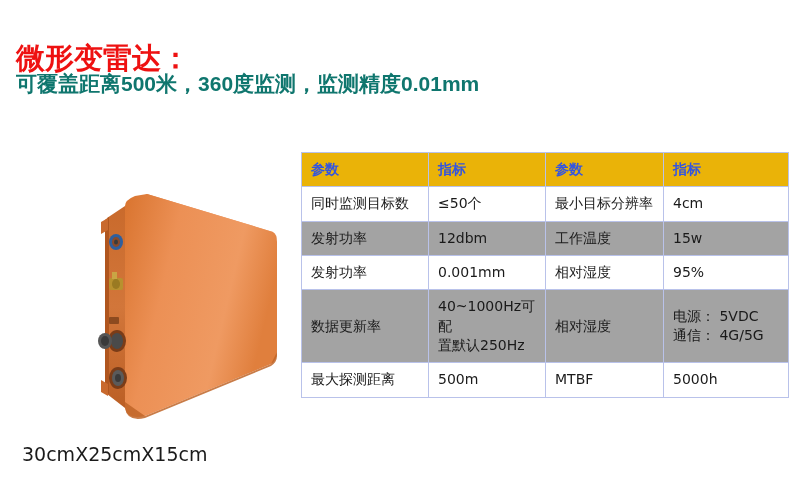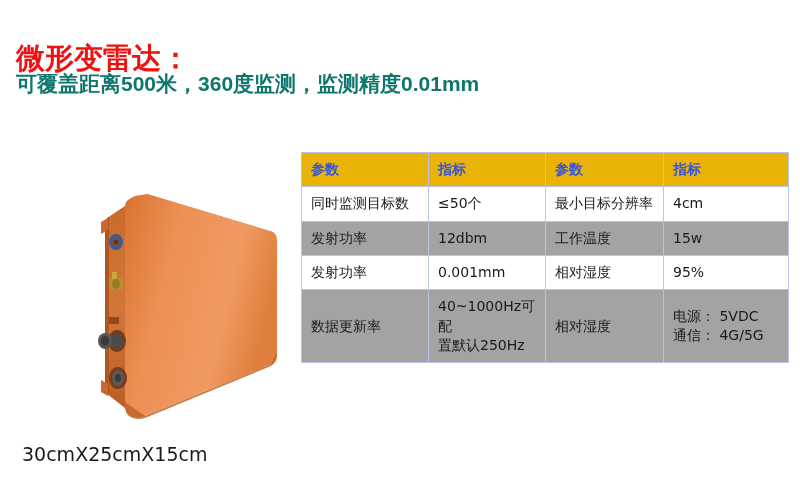--- a/index.html
+++ b/index.html
@@ -211,15 +211,21 @@
           <span class="cell-line">40~1000Hz可配</span>
           <span class="cell-line">置默认250Hz</span>
         </td>
         <td class="c2">相对湿度</td>
         <td class="c3">
           <span class="cell-line">电源： 5VDC</span>
           <span class="cell-line">通信： 4G/5G</span>
         </td>
       </tr>
 
+      <tr class="plain">
+        <td class="c0">最大探测距离</td>
+        <td class="c1">500m</td>
+        <td class="c2">MTBF</td>
+        <td class="c3">5000h</td>
+      </tr>
     </tbody>
   </table>
 </div>
 
 </body></html>

